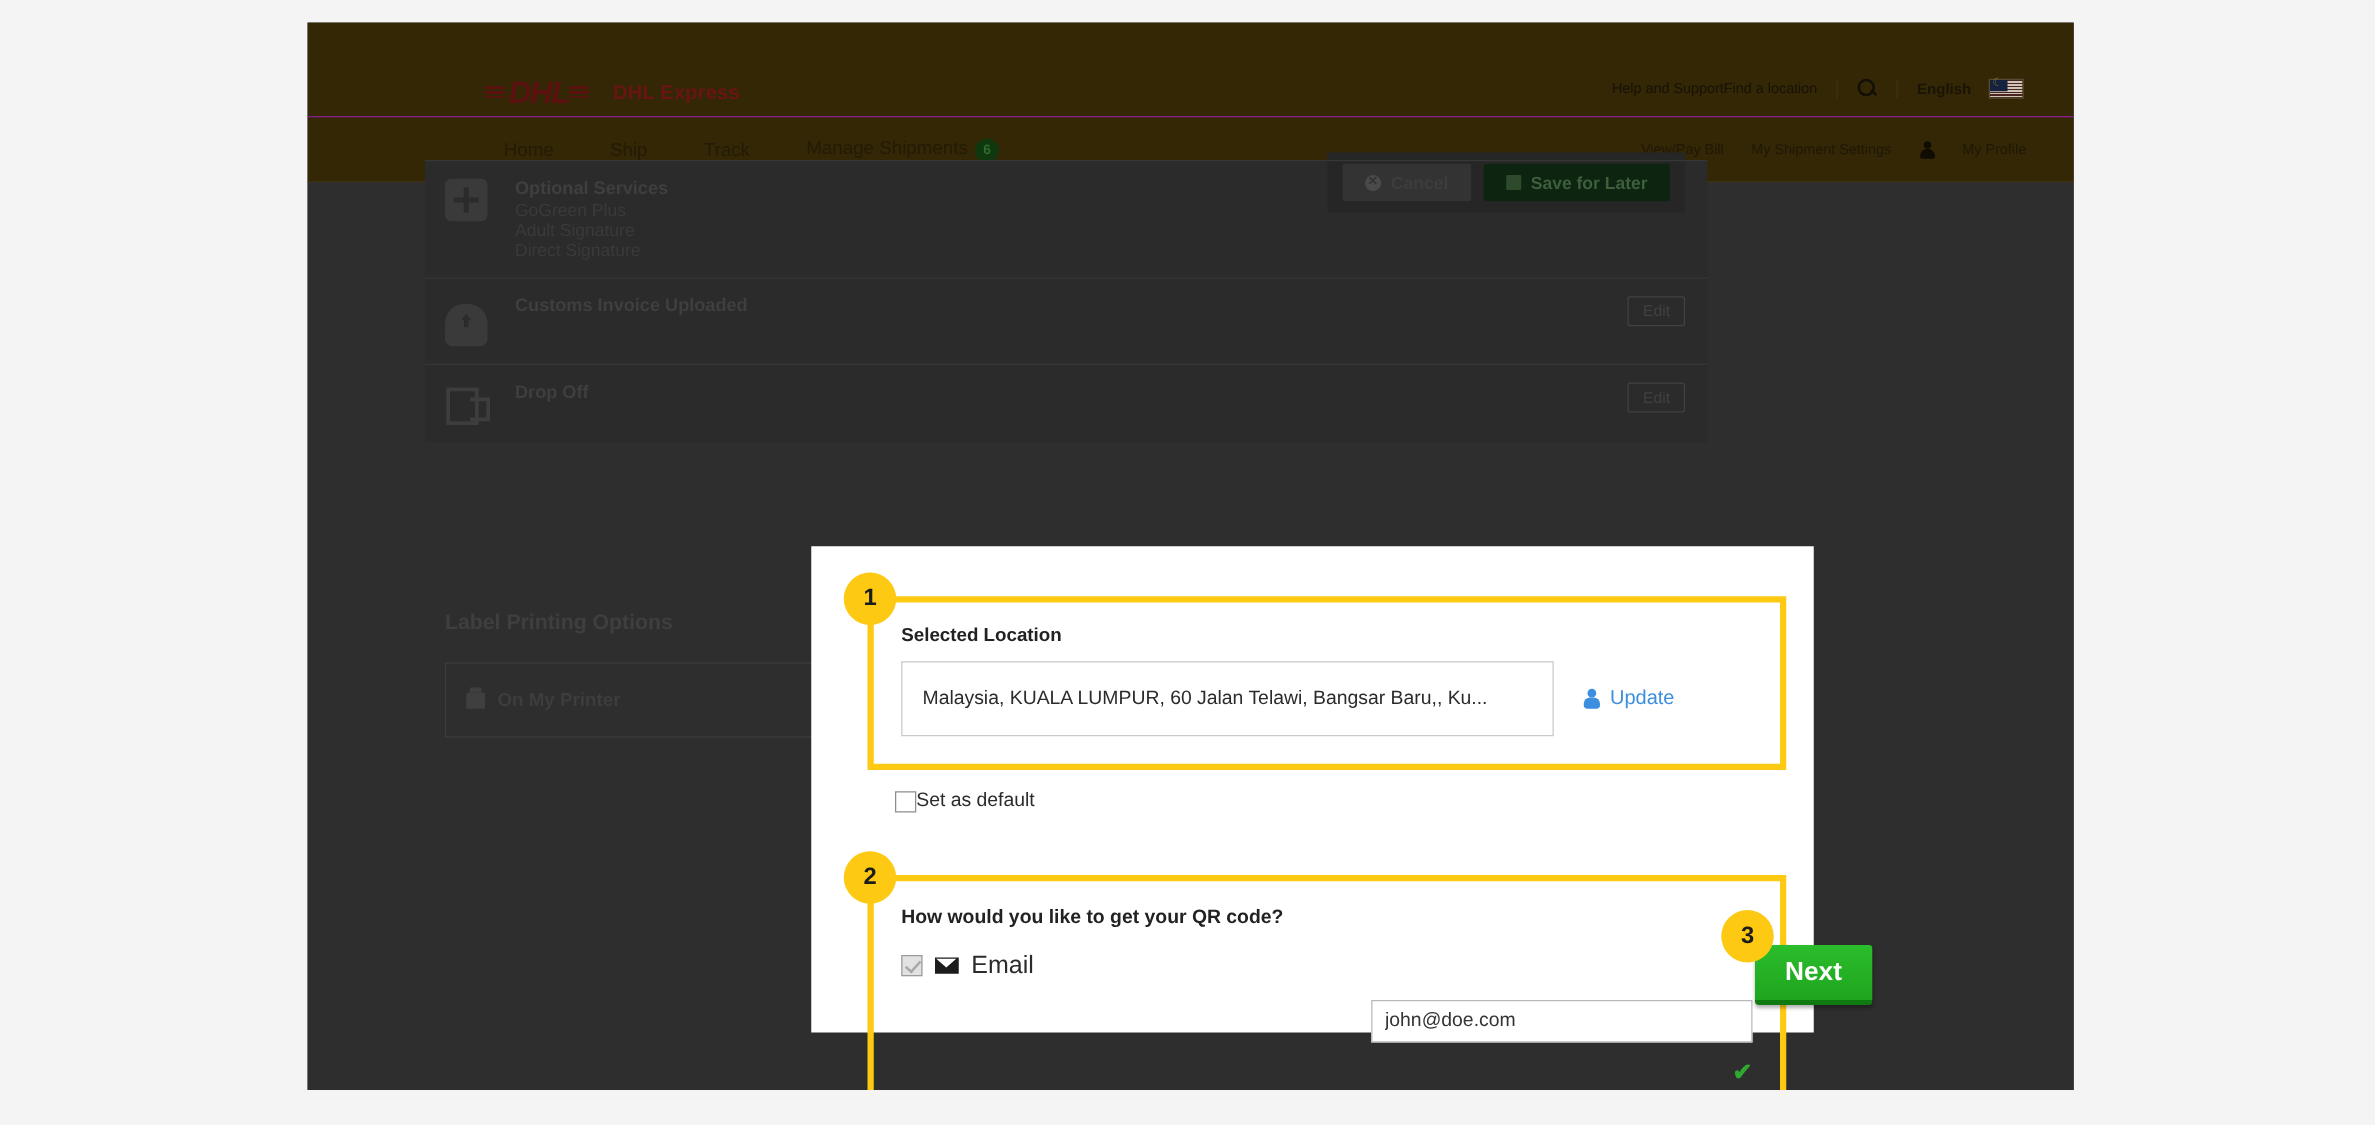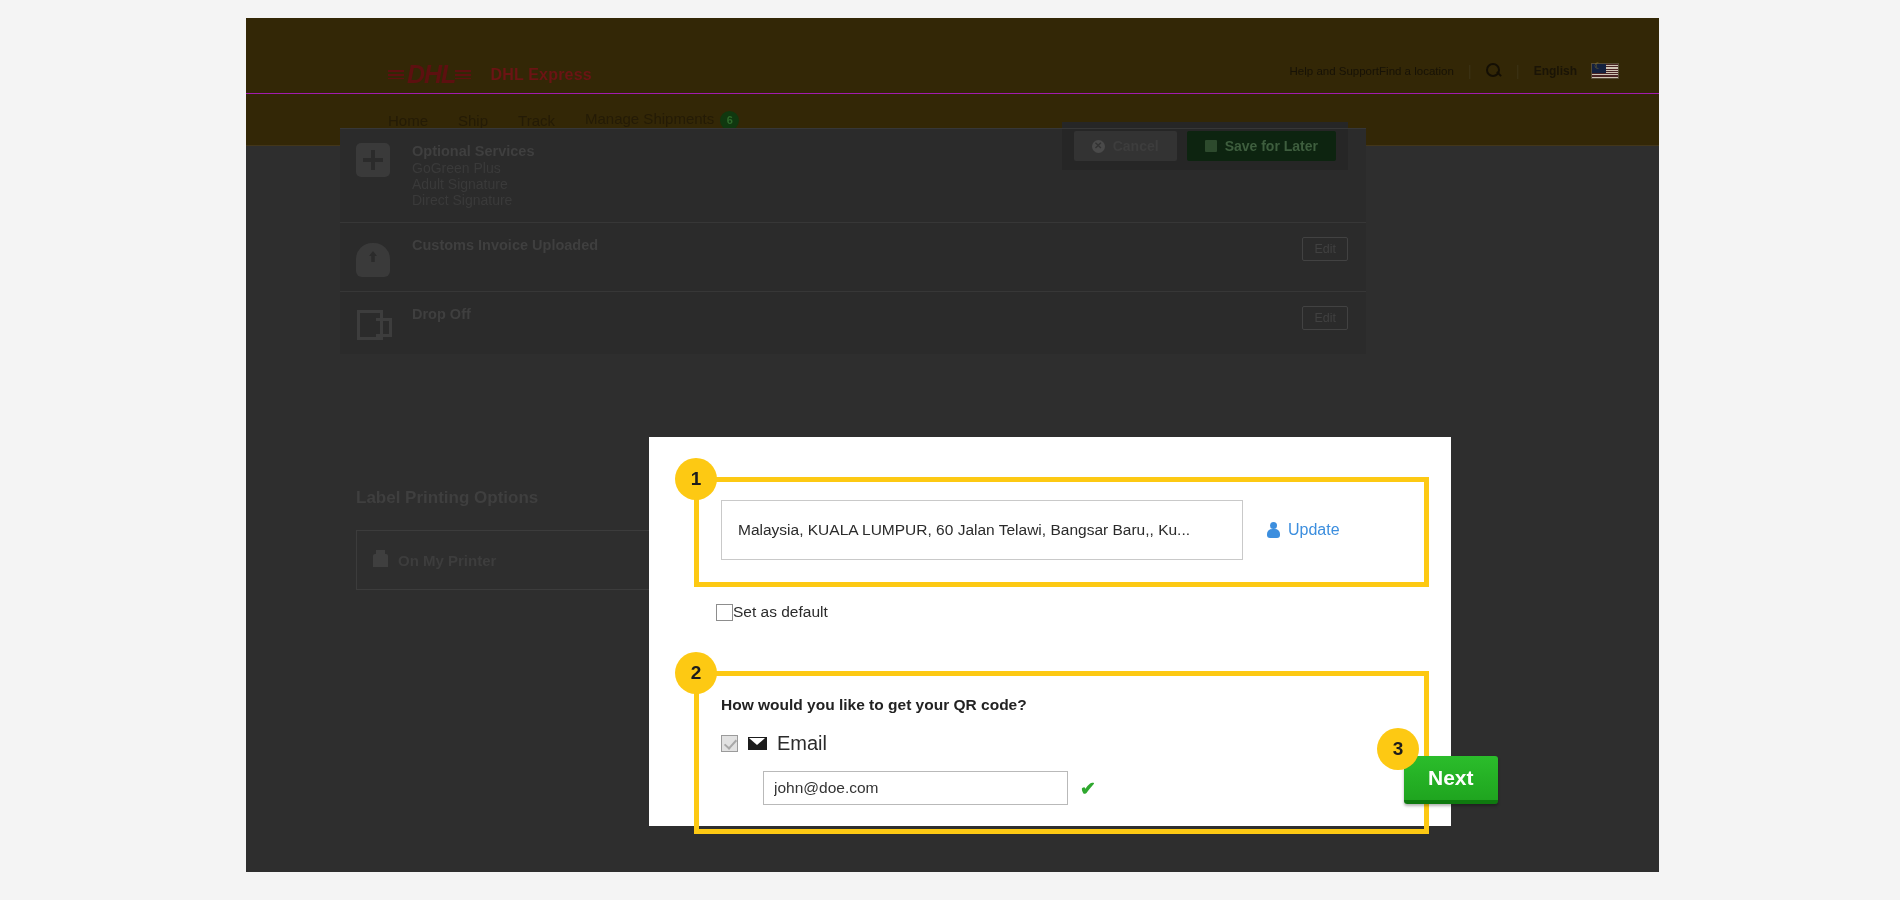--- a/index.html
+++ b/index.html
@@ -82,21 +82,21 @@
 
   .hdr-nav {
     position: relative; height: 52px; background: #332706;
     border-bottom: 1px solid #433619;
   }
   .nav-left {
     position:absolute; left:142px; top:0; height:52px;
     display:flex; align-items:center; gap:30px;
   }
   .nav-left a {
-    color:#241b06; font-size:15px; text-decoration:none;
+    color:#241b06; font-size:15px; text-decoration:none;margin-left:15px;
   }
   .nav-badge {
     display:inline-flex; align-items:center; justify-content:center;
     width:19px; height:19px; border-radius:50%;
     background:#10380f; color:#2f6b2c; font-size:11px; font-weight:bold;
     margin-left:6px;
   }
   .nav-right {
     position:absolute; right:38px; top:0; height:52px;
     display:flex; align-items:center; gap:22px;
@@ -297,21 +297,21 @@
   .env {
     width:19px;height:13px;background:#1c1c1c;position:relative;display:inline-block;
   }
   .env::after {
     content:""; position:absolute; left:1px; top:1px;
     border-left:8.5px solid transparent; border-right:8.5px solid transparent;
     border-top:7px solid #fff;
   }
   .email-lbl { font-size:20px; color:#2b2b2b; }
   .email-in-row {
-    display:flex; align-items:center; gap:12px; margin:16px 0 0 42px;
+    display:flex; align-items:flex-end; gap:12px; margin:16px 0 0 42px;flex-direction:column;
   }
   .email-input {
     width:305px; height:34px; border:1px solid #b9b9b9;
     padding:0 10px; font-size:15.5px; color:#333;
     font-family:"Liberation Sans", sans-serif; background:#fff;
   }
   .tick { color:#2fa82f; font-size:19px; font-weight:bold; }
 
   
   .next-wrap {
@@ -361,20 +361,26 @@
 
     <div class="hdr-nav">
       <div class="nav-left">
         <a>Home</a>
         <a>Ship</a>
         <a>Track</a>
         <a>
           <span>Manage Shipments</span><span class="nav-badge">6</span>
         </a>
       </div>
+      <div class="nav-right">
+        <a>View/Pay Bill</a>
+        <a>My Shipment Settings</a>
+        <span class="person"></span>
+        <a>My Profile</a>
+      </div>
     </div>
 
     <div class="body-area">
 
       <div class="panel">
 
         <div class="act-bar">
           <button class="btn-cancel">
             <span class="x-ico">✕</span>
             <span>Cancel</span>
@@ -427,20 +433,21 @@
         </div>
       </div>
 
     </div>
 
     <div class="modal">
       <div class="modal-inner">
 
         <div class="hl-box hl-1">
           <div class="badge badge-1">1</div>
+          <div class="lbl-sel">Selected Location</div>
           <div class="loc-row">
             <div class="loc-box">Malaysia, KUALA LUMPUR, 60 Jalan Telawi, Bangsar Baru,, Ku...</div>
             <a class="upd">
               <span class="pin"></span>
               <span>Update</span>
             </a>
           </div>
         </div>
 
         <label class="setdef">

